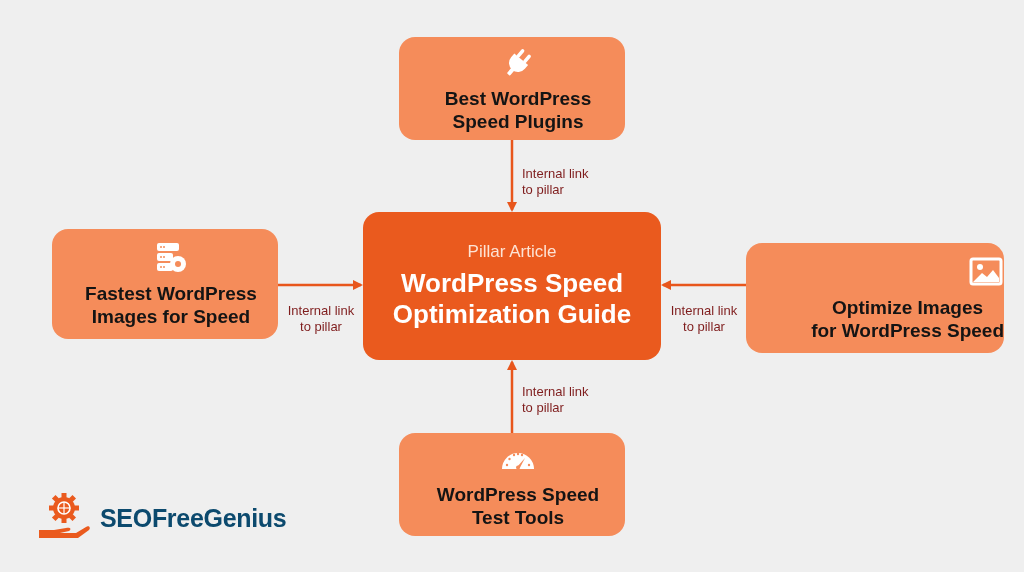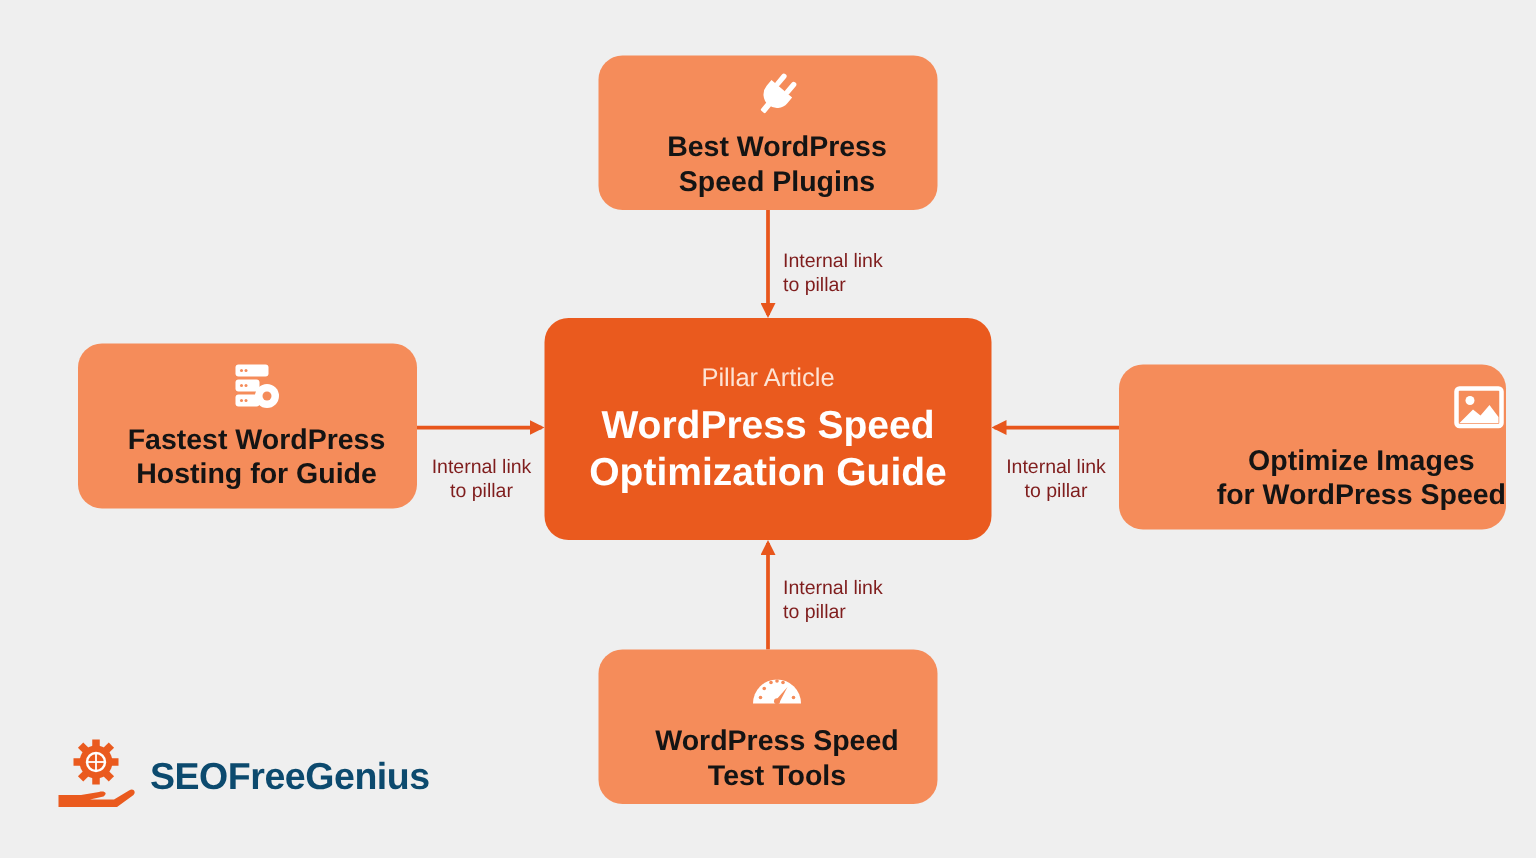--- a/index.html
+++ b/index.html
@@ -84,21 +84,21 @@
         <circle cx="8" cy="7" r="1"></circle>
           <circle cx="11" cy="7" r="1"></circle>
         <circle cx="8" cy="17" r="1"></circle>
           <circle cx="11" cy="17" r="1"></circle>
         <circle cx="8" cy="27" r="1"></circle>
           <circle cx="11" cy="27" r="1"></circle>
         <circle cx="25" cy="24" r="3"></circle>
       </g>
     </svg>
     <div class="title">Fastest WordPress
-Hosting for Guide</div>
+Images for Speed</div>
   </div>
 
   <div class="node" style="left:746px; top:243px; width:258px; height:110px;align-items:flex-end;">
     <svg class="icon" viewBox="0 0 36 36">
       <rect x="3" y="5" width="30" height="25" rx="2" fill="none" stroke="#fff" stroke-width="3"></rect>
       <circle cx="12" cy="13" r="3" fill="#fff"></circle>
       <path d="M5 28 L14 19 L19 23 L25 16 L31 24 L31 28 Z" fill="#fff"></path>
     </svg>
     <div class="title">Optimize Images
 for WordPress Speed</div>

